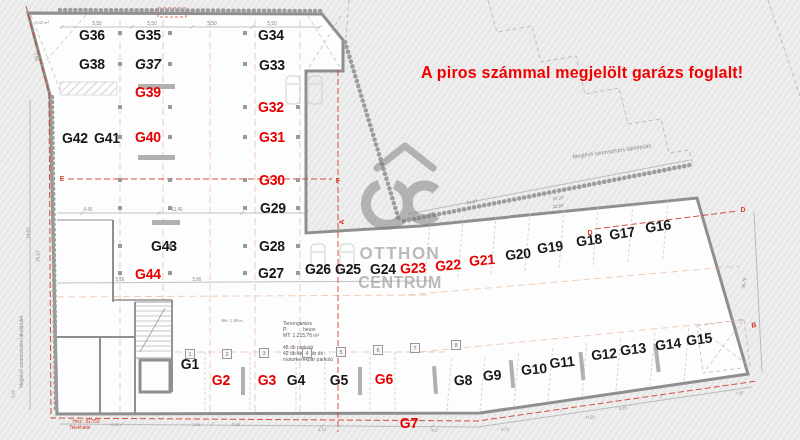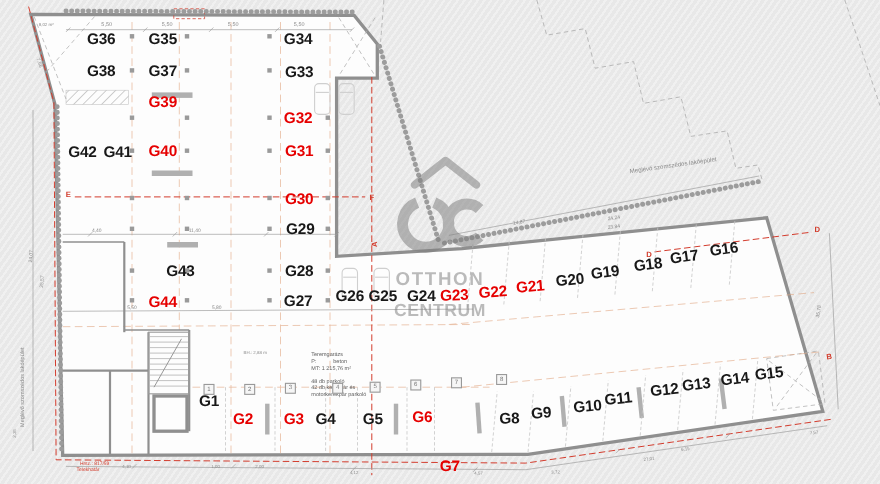--- a/index.html
+++ b/index.html
@@ -212,35 +212,36 @@
   <div class="wm">
     <svg width="96" height="100" viewBox="0 0 96 100">
       <path d="M25,28 L53,6 L81,28" fill="none" stroke="#7e7e7e" stroke-width="7" stroke-linecap="round" stroke-linejoin="round"></path>
       <path d="M27.2,44.3 A21,21 0 1 0 42.8,44.3" fill="none" stroke="#7e7e7e" stroke-width="10" transform="translate(0,0)"></path>
       <path d="M84,50 A17,17 0 1 0 84,75" fill="none" stroke="#7e7e7e" stroke-width="10"></path>
     </svg>
     <div class="wline w2">CENTRUM</div>
     <div class="wline w1">OTTHON</div>
   </div>
 
+  <div class="banner" style="color:#f20000;">A piros számmal megjelölt garázs foglalt!</div>
 
   <div class="info" id="info-block">Teremgarázs
 P:           beton
 MT: 1 215,76 m²
 
 48 db parkoló
 42 db kerékpár és
 motorkerékpár parkoló</div>
 
   <div id="garage-layer">
       <div class="glabel free" style="left: 92px; top: 35px; --r: 0deg;">G36</div>
       <div class="glabel free" style="left: 148px; top: 35px; --r: 0deg;">G35</div>
       <div class="glabel free" style="left: 271px; top: 35px; --r: 0deg;">G34</div>
       <div class="glabel free" style="left: 92px; top: 64px; --r: 0deg;">G38</div>
-      <div class="glabel free" style="left: 148px; top: 64px; --r: 0deg;">G37</div>
+      <div class="glabel free" style="left: 148px; top: 64px; font-style: italic; --r: 0deg;">G37</div>
       <div class="glabel free" style="left: 272px; top: 65px; --r: 0deg;">G33</div>
       <div class="glabel occ" style="left: 148px; top: 92px; --r: 0deg;">G39</div>
       <div class="glabel occ" style="left: 271px; top: 107px; --r: 0deg;">G32</div>
       <div class="glabel free" style="left: 75px; top: 138px; --r: 0deg;">G42</div>
       <div class="glabel free" style="left: 107px; top: 138px; --r: 0deg;">G41</div>
       <div class="glabel occ" style="left: 148px; top: 137px; --r: 0deg;">G40</div>
       <div class="glabel occ" style="left: 272px; top: 137px; --r: 0deg;">G31</div>
       <div class="glabel occ" style="left: 272px; top: 180px; --r: 0deg;">G30</div>
       <div class="glabel free" style="left: 273px; top: 208px; --r: 0deg;">G29</div>
       <div class="glabel free" style="left: 164px; top: 246px; --r: 0deg;">G43</div>

